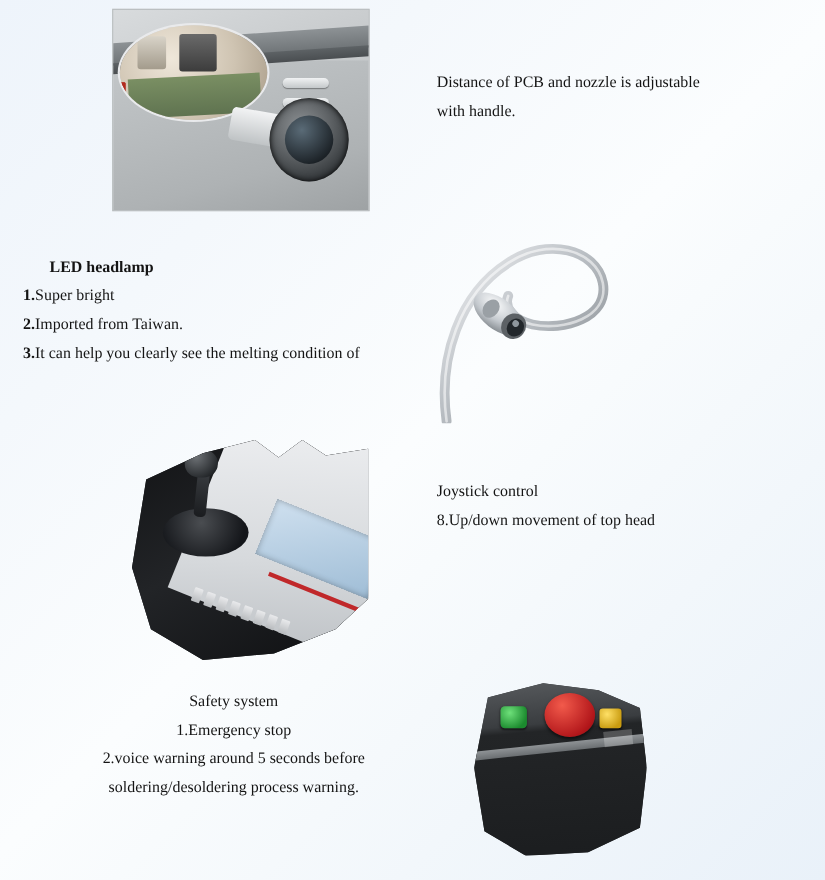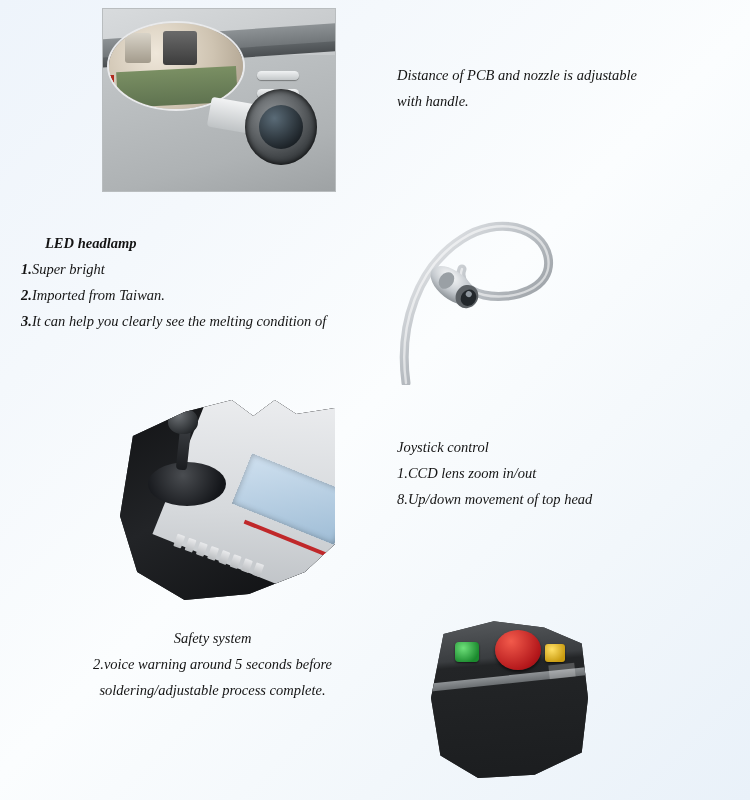--- a/index.html
+++ b/index.html
@@ -12,21 +12,20 @@
     font-family: "Liberation Serif", serif;
     background: linear-gradient(135deg, #eef4fb 0%, #f4f8fc 25%, #fbfdfe 50%, #f2f7fb 75%, #e9f1f9 100%);
     color: #1a1a1a;
     overflow: hidden;
     position: relative;
   }
   .page {
     position: relative;
     width: 604px;
     height: 800px;
-    font-style: italic;
   }
 
   
   .txt {
     position: absolute;
     font-size: 14.5px;
     line-height: 26px;
     color: #141414;
   }
   .txt .line { white-space: nowrap; }
@@ -316,28 +315,28 @@
       <i></i>
       <i></i>
     </div>
     <div class="stickbase"></div>
     <div class="stickshaft"></div>
     <div class="stickknob"></div>
   </div>
 
   <div class="txt" id="txt-joystick">
     <div class="line">Joystick control</div>
-    <div class="line">1.CCD lens zoom in/out</div>
     <div class="line">8.Up/down movement of top head</div>
   </div>
 
   <div class="txt" id="txt-safety">
     <div class="line">Safety system</div>
+    <div class="line">1.Emergency stop</div>
     <div class="line">2.voice warning around 5 seconds before</div>
-    <div class="line">soldering/adjustable process complete.</div>
+    <div class="line">soldering/desoldering process warning.</div>
   </div>
 
   <div class="photo" id="photo-estop">
     <div class="surf"></div>
     <div class="edge"></div>
     <div class="green"></div>
     <div class="red"></div>
     <div class="yellow"></div>
     <div class="label"></div>
   </div>

